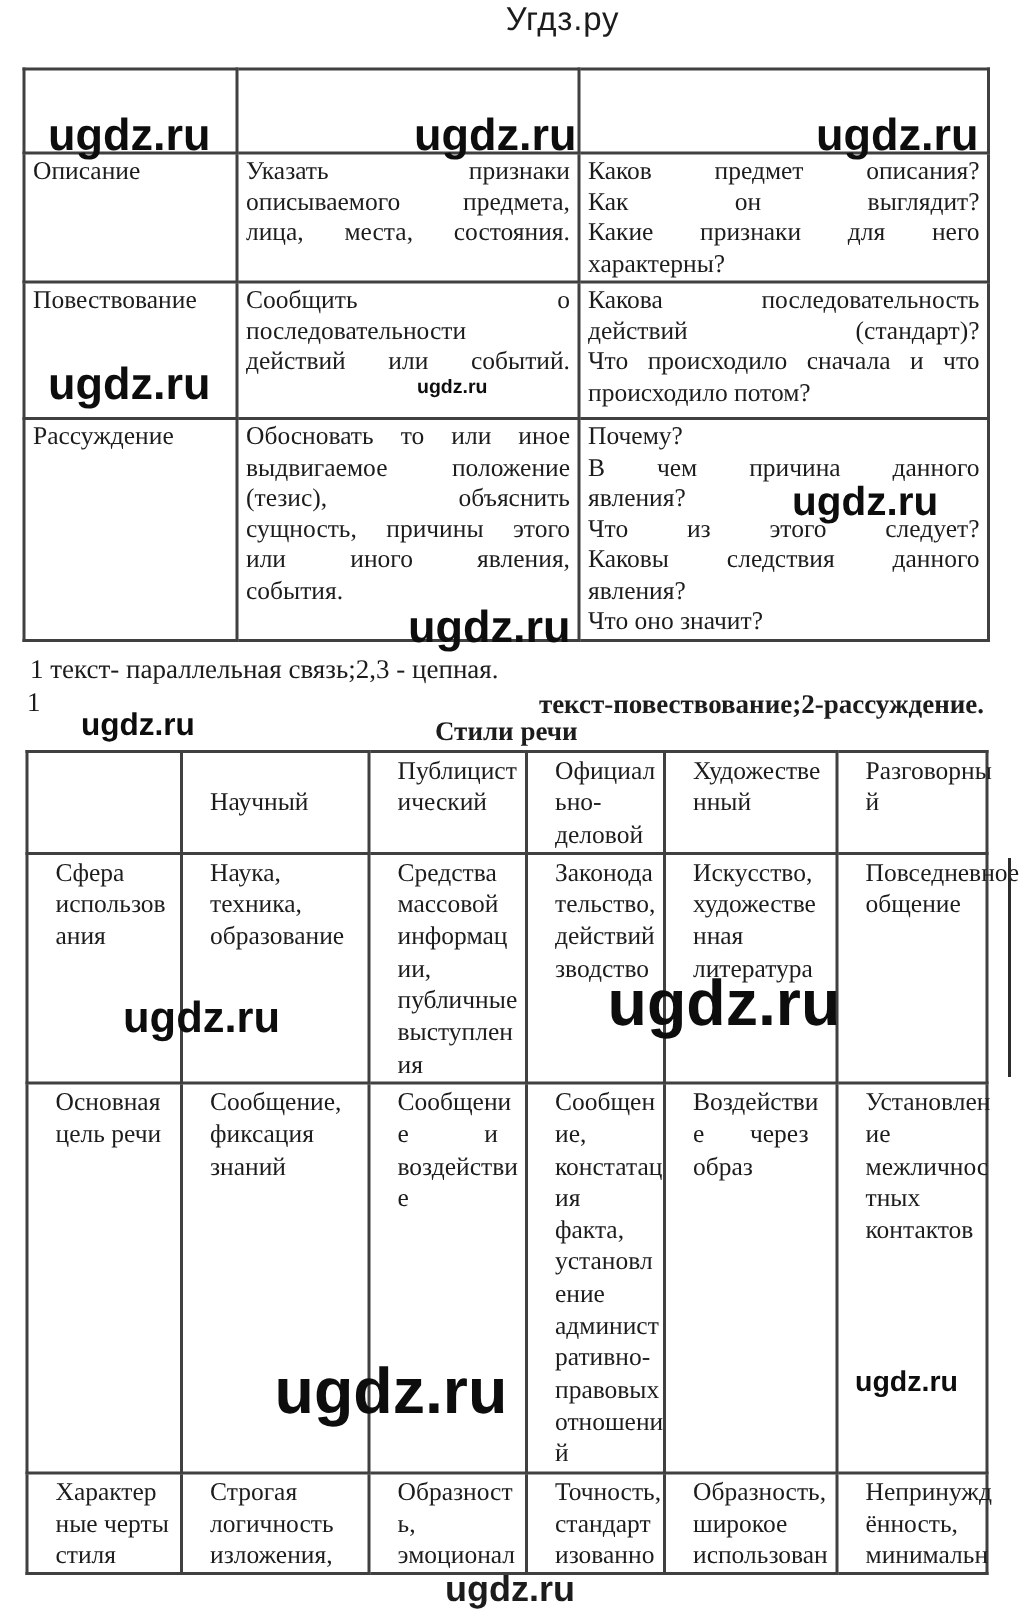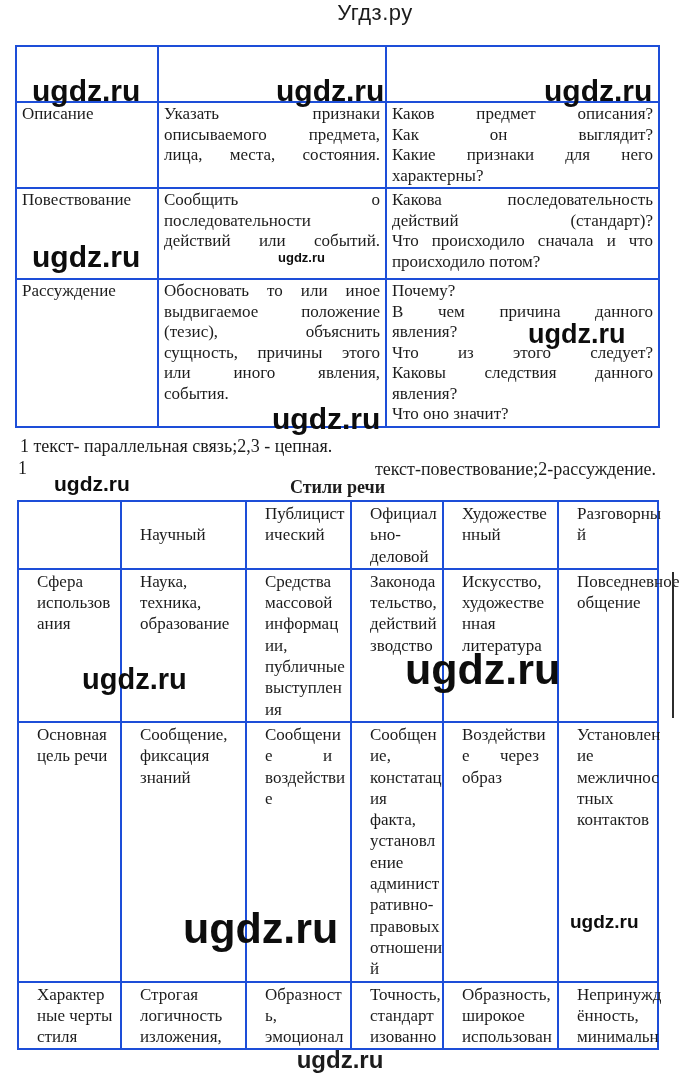--- a/index.html
+++ b/index.html
@@ -9,21 +9,21 @@
     font-family:"Liberation Serif", "DejaVu Serif", serif;
     overflow:hidden;
   }
   .title {
     position:absolute; left:0; top:4; width:680px;
     text-align:center; font-family:"Liberation Sans", sans-serif;
     font-size:22px; font-weight:400; letter-spacing:0.5px;margin-left:35px;
   }
   table { border-collapse:collapse; table-layout:fixed; position:absolute; background:#fff; }
   td {
-    border:2px solid #1d4ed8; vertical-align:top;
+    border:2px solid #404040; vertical-align:top;
     padding:1px 5px; font-size:17px; line-height:20.5px;
     overflow:visible;
   }
   #t1 { left:15px; top:45px; width:643px; }
   #t2 { left:17px; top:500px; width:640px; }
   #t2 td { padding:1px 18px; line-height:21.3px; }
   .vmid { vertical-align:middle; }
   .ln { white-space:nowrap; }
   .jl { white-space:normal; text-align:justify; text-align-last:justify; }
   .wm {
@@ -38,21 +38,21 @@
   .wmF { left:272px; top:402px; font-size:30px; }
   .wmG { left:528px; top:320px; font-size:27px; }
   .wmH { left:82px;  top:664px; font-size:29px; }
   .wmI { left:405px; top:646px; font-size:43px; }
   .wmJ { left:183px; top:905px; font-size:43px; }
   .wmK { left:570px; top:912px; font-size:19px; }
   .wmL { left:54px;  top:472px; font-size:21px; }
   .note { position:absolute; font-size:18px; line-height:21px; }
   .n1  { left:20px; top:436px; }
   .n2l { left:18px; top:458px; }
-  .n2r { right:24px; top:459px; }
+  .n2r { right:24px; top:459px;font-weight:bold; }
   .t2title {
     position:absolute; left:15px; top:477px; width:645px;
     text-align:center; font-size:18px; font-weight:700;
   }
   .footer {
     position:absolute; left:0; top:1046px; width:680px; text-align:center;
     font-family:"Liberation Sans", sans-serif; font-weight:700; font-size:24px;
   }
   .frag { position:absolute; left:672px; top:572px; width:2px; height:146px; background:#2c2c2c; }
 </style>

